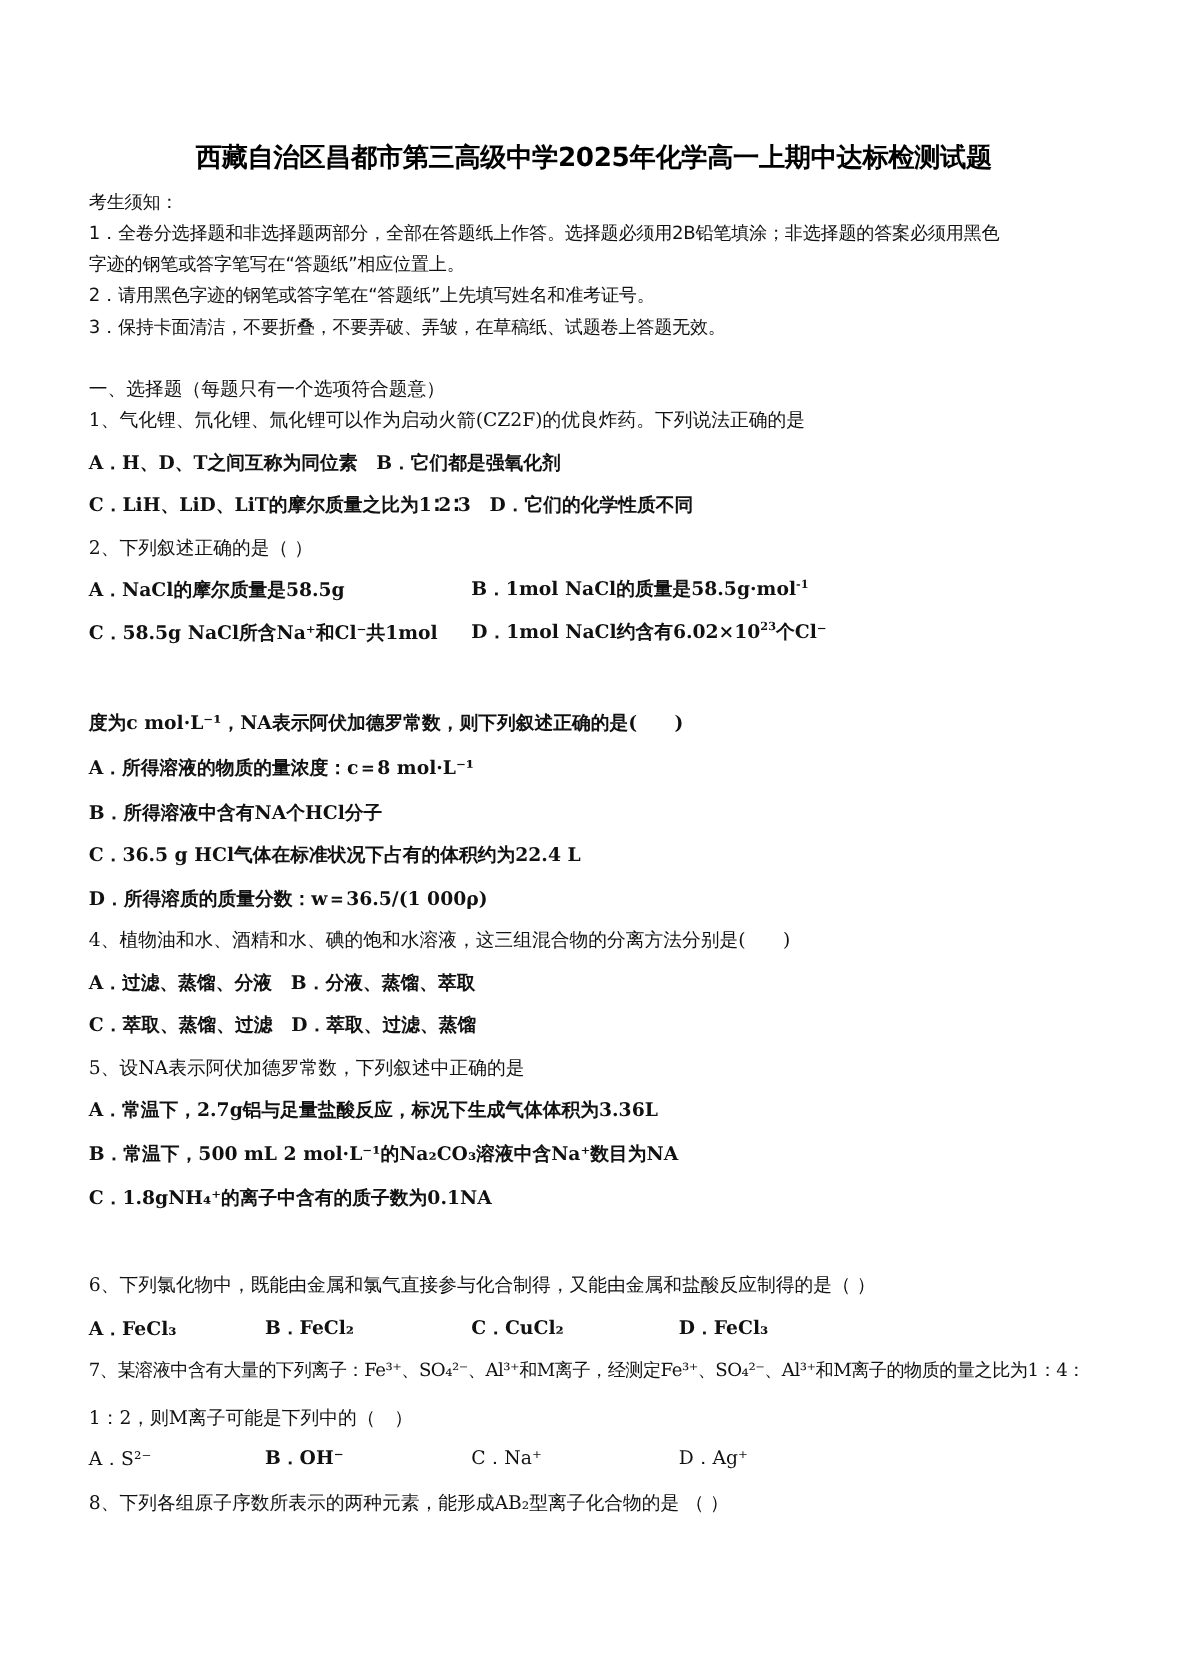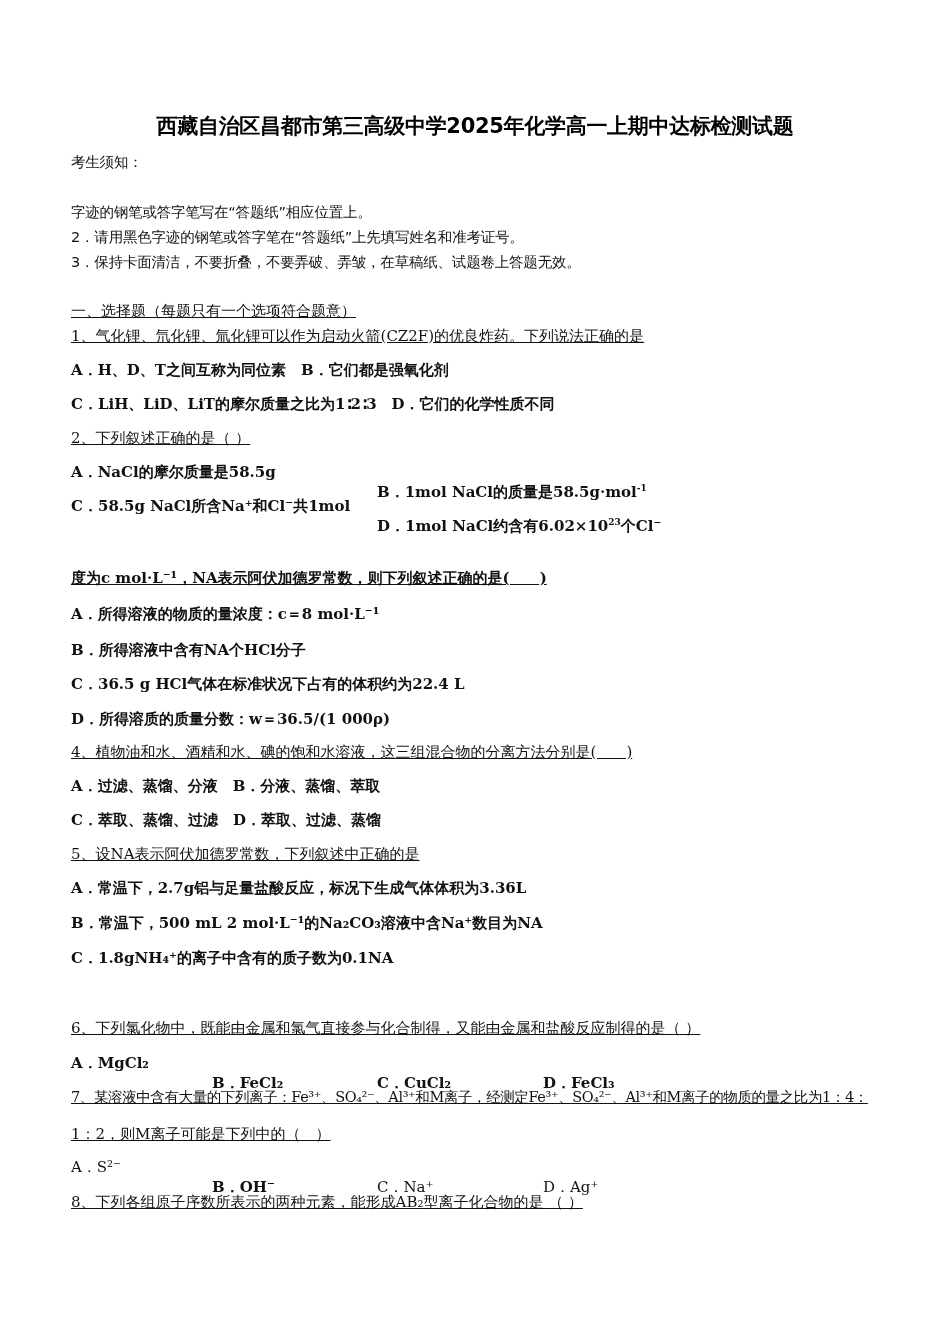--- a/index.html
+++ b/index.html
@@ -12,34 +12,35 @@
   .title {
     position: absolute; left: 0; width: 950px; top: 112px; text-align: center;
     font-family: "DejaVu Sans", "Liberation Sans", sans-serif;
     font-weight: bold; font-size: 21px; letter-spacing: -0.3px; color: #000;
   }
   .line {
     position: absolute; left: 46px; white-space: nowrap;
     font-size: 15px; line-height: 20px; color: #111; margin-left: 25px;
   }
   .notice { font-family: "DejaVu Sans", "Liberation Sans", sans-serif; font-size: 14.5px; letter-spacing: -0.2px; }
-  .q { font-size: 15px; text-decoration: underline; }
+  .q { font-size: 15px; }
   .b { font-weight: bold; }
   .opt { font-weight: bold; font-size: 15px; text-align: center; }
-  .col { position: absolute; white-space: nowrap; margin-top: 21px; }
+  .col { position: absolute; white-space: nowrap; }
   sup, sub { font-size: 9px; line-height: 0; }
 </style>
 </head>
 <body>
 
 <div class="page">
 
   <div class="title">西藏自治区昌都市第三高级中学2025年化学高一上期中达标检测试题</div>
 
   <div class="line notice" style="top:152px">考生须知：</div>
+  <div class="line notice" style="top:177px">1．全卷分选择题和非选择题两部分，全部在答题纸上作答。选择题必须用2B铅笔填涂；非选择题的答案必须用黑色</div>
   <div class="line notice" style="top:202px">字迹的钢笔或答字笔写在“答题纸”相应位置上。</div>
   <div class="line notice" style="top:227px">2．请用黑色字迹的钢笔或答字笔在“答题纸”上先填写姓名和准考证号。</div>
   <div class="line notice" style="top:252px">3．保持卡面清洁，不要折叠，不要弄破、弄皱，在草稿纸、试题卷上答题无效。</div>
 
   <div class="line q" style="top:301px">一、选择题（每题只有一个选项符合题意）</div>
 
   <div class="line q" style="top:326px">1、气化锂、氘化锂、氚化锂可以作为启动火箭(CZ2F)的优良炸药。下列说法正确的是</div>
   <div class="line opt" style="top:360px">A．H、D、T之间互称为同位素　B．它们都是强氧化剂</div>
   <div class="line opt" style="top:394px">C．LiH、LiD、LiT的摩尔质量之比为1∶2∶3　D．它们的化学性质不同</div>
 
@@ -66,21 +67,21 @@
   <div class="line q" style="top:742px">4、植物油和水、酒精和水、碘的饱和水溶液，这三组混合物的分离方法分别是(　　)</div>
   <div class="line opt" style="top:776px">A．过滤、蒸馏、分液　B．分液、蒸馏、萃取</div>
   <div class="line opt" style="top:810px">C．萃取、蒸馏、过滤　D．萃取、过滤、蒸馏</div>
 
   <div class="line q" style="top:844px">5、设NA表示阿伏加德罗常数，下列叙述中正确的是</div>
   <div class="line opt" style="top:878px">A．常温下，2.7g铝与足量盐酸反应，标况下生成气体体积为3.36L</div>
   <div class="line opt" style="top:913px">B．常温下，500 mL 2 mol·L⁻¹的Na₂CO₃溶液中含Na⁺数目为NA</div>
   <div class="line opt" style="top:948px">C．1.8gNH₄⁺的离子中含有的质子数为0.1NA</div>
 
   <div class="line q" style="top:1018px">6、下列氯化物中，既能由金属和氯气直接参与化合制得，又能由金属和盐酸反应制得的是（ ）</div>
-  <div class="line opt" style="top:1053px">A．MgCl₂</div>
+  <div class="line opt" style="top:1053px">A．FeCl₃</div>
   <div class="col opt" style="left:212px;top:1053px">B．FeCl₂</div>
   <div class="col opt" style="left:377px;top:1053px">C．CuCl₂</div>
   <div class="col opt" style="left:543px;top:1053px">D．FeCl₃</div>
 
   <div class="line q" style="top:1087px;font-size:14.5px;letter-spacing:-0.4px">7、某溶液中含有大量的下列离子：Fe³⁺、SO₄²⁻、Al³⁺和M离子，经测定Fe³⁺、SO₄²⁻、Al³⁺和M离子的物质的量之比为1：4：</div>
   <div class="line q" style="top:1124px">1：2，则M离子可能是下列中的（　）</div>
   <div class="line opt" style="top:1157px;font-weight:normal">A．S²⁻</div>
   <div class="col opt" style="left:212px;top:1157px;font-weight:bold">B．OH⁻</div>
   <div class="col opt" style="left:377px;top:1157px;font-weight:normal">C．Na⁺</div>
   <div class="col opt" style="left:543px;top:1157px;font-weight:normal">D．Ag⁺</div>

